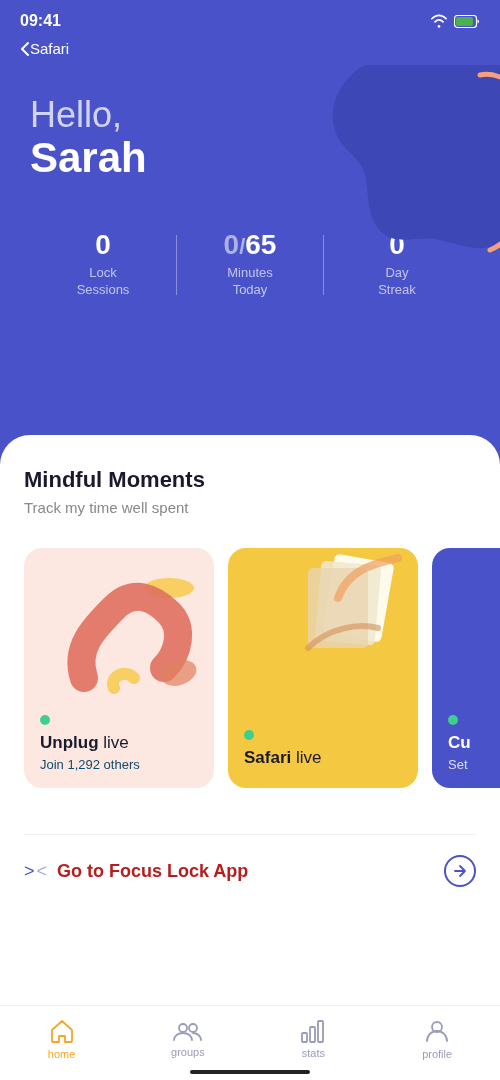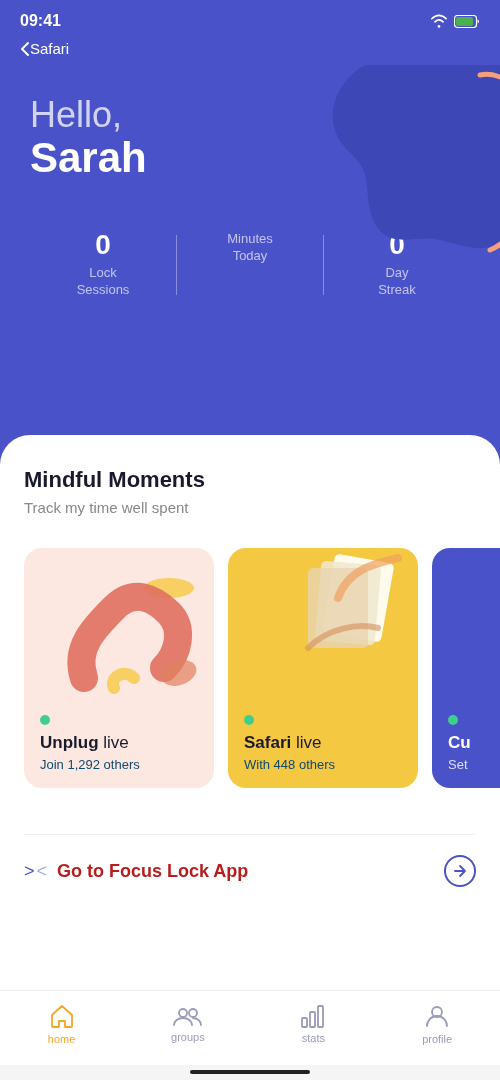--- a/index.html
+++ b/index.html
@@ -224,21 +224,21 @@
       border-radius: 50%;
       border: 2px solid #4a52c9;
       display: flex;
       align-items: center;
       justify-content: center;
     }
 
     
     .bottom-nav {
       position: fixed;
-      bottom: 15px;
+      bottom: 0;
       left: 0;
       width: 500px;
       background: white;
       border-top: 1px solid #eee;
       display: flex;
       justify-content: space-around;
       align-items: center;
       padding: 12px 0 20px;
       z-index: 100;
       margin-top: 45px;
@@ -326,20 +326,23 @@
       </div>
       <div class="stat-label">
         <span>Lock</span><br>
         <span>Sessions</span>
       </div>
     </div>
 
     <div class="stat-divider"></div>
 
     <div class="stat-item">
+      <div class="stat-value">
+        <span style="color:rgba(255,255,255,0.55)">0</span><span style="color:rgba(255,255,255,0.55); font-size:22px;">/</span><span style="font-size:28px;">65</span>
+      </div>
       <div class="stat-label">
         <span>Minutes</span><br>
         <span>Today</span>
       </div>
     </div>
 
     <div class="stat-divider"></div>
 
     <div class="stat-item">
       <div class="stat-value">0</div>
@@ -376,21 +379,20 @@
         <rect x="100" y="10" width="60" height="80" rx="5" fill="white" opacity="0.9" transform="rotate(10 130 50)"></rect>
         <rect x="90" y="15" width="60" height="80" rx="5" fill="#f0e8d0" opacity="0.85" transform="rotate(5 120 55)"></rect>
         <rect x="80" y="20" width="60" height="80" rx="5" fill="#e8d5b0" opacity="0.8"></rect>
         <path d="M110 50 C120 20, 150 15, 170 10" stroke="#f0a060" stroke-width="8" fill="none" stroke-linecap="round" opacity="0.7"></path>
         <path d="M80 100 C100 80, 130 75, 150 80" stroke="#d4905a" stroke-width="6" fill="none" stroke-linecap="round" opacity="0.6"></path>
       </svg>
       <div class="card-dot"></div>
       <div class="card-title">
         <strong>Safari</strong><span> live</span>
       </div>
-      <div class="card-subtitle">With 448 others</div>
     </div>
 
     <div class="card card-custom">
       <div class="card-dot"></div>
       <div class="card-title" style="color:white; font-weight:700; font-size:17px;">Cu</div>
       <div class="card-subtitle" style="color:rgba(255,255,255,0.8)">Set</div>
     </div>
 
   </div>
 

